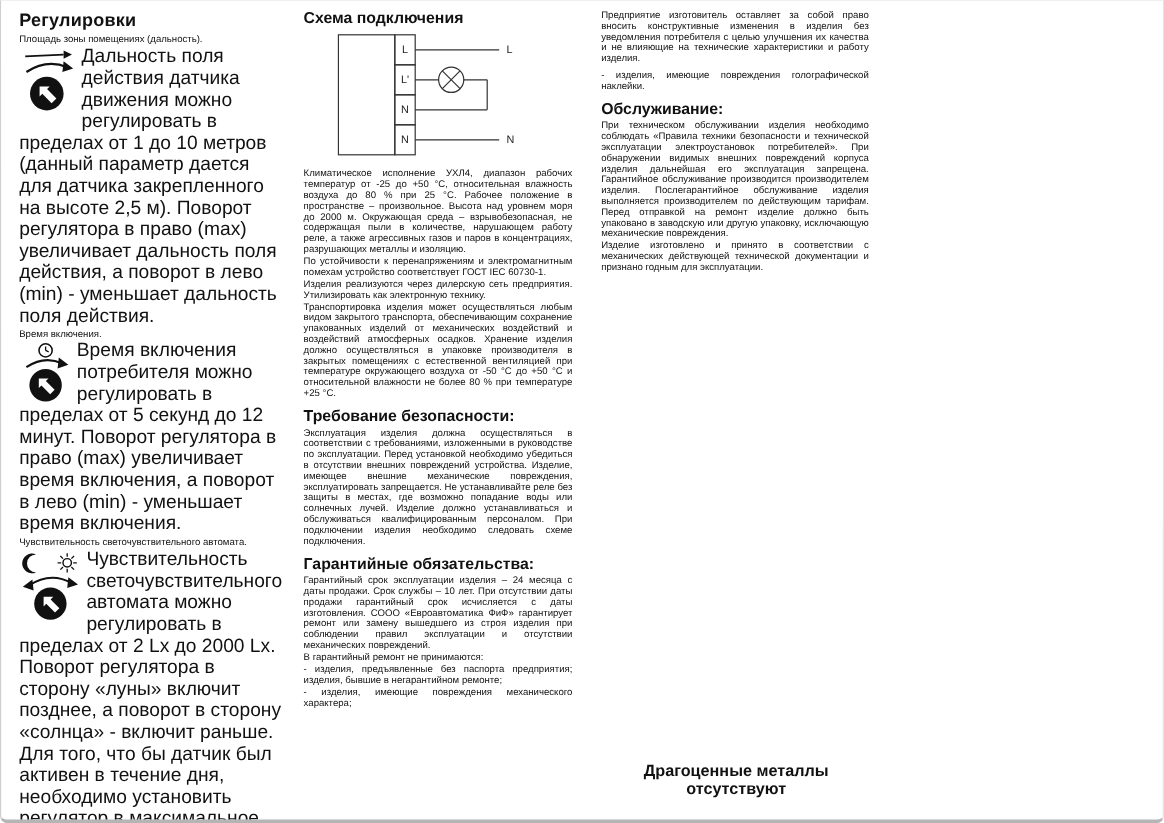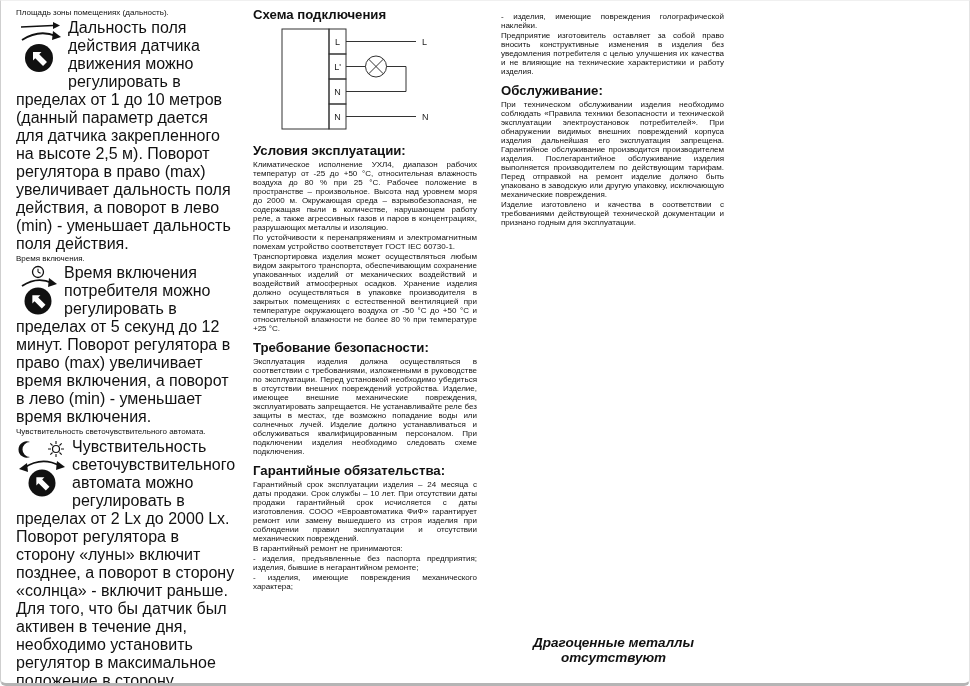--- a/index.html
+++ b/index.html
@@ -21,29 +21,30 @@
   .h2.first{margin-top:1px;}
   .body{font-size:8px;line-height:9px;text-align:justify;margin:1px 0;}
   .label{font-size:8px;line-height:9.5px;margin:1px 0;}
   .iconpara{overflow:hidden;margin:1px 0;}
   .ficon{float:left;margin:1px 6px 0 2px;}
   .diagram-wrap{margin:2px 0 4px 28px;}
   svg{display:block;}
   svg text{font-family:"Liberation Sans","DejaVu Sans",sans-serif;font-size:9px;fill:#222;}
   .precious{
     position:absolute;left:500px;top:634px;width:225px;text-align:center;
-    font-size:13.5px;font-weight:700;font-style:italic;
+    font-size:13.5px;font-weight:700;
   }
 </style>
 </head>
 <body>
 
 <div class="page">
 
   <div class="col c1">
+    <div class="h1 first">Регулировки</div>
     <div class="label">Площадь зоны помещениях (дальность).</div>
 
     <div class="iconpara">
       <svg class="ficon" width="44" height="54" viewBox="0 0 44 54">
         <line x1="3" y1="7" x2="35" y2="5.5" stroke="#111" stroke-width="1.6"></line>
         <polygon points="35,2 42,5.5 35,9" fill="#111"></polygon>
         <path d="M4,20 Q21,9 38,16" stroke="#111" stroke-width="1.8" fill="none"></path>
         <polygon points="35,11 43,17 34,20" fill="#111"></polygon>
         <circle cx="21" cy="38" r="14" fill="#111"></circle>
         <polygon points="0,-8.5 6,-2.5 2.8,-2.5 2.8,8.5 -2.8,8.5 -2.8,-2.5 -6,-2.5" fill="#fff" transform="translate(21,38) rotate(-45)"></polygon>
@@ -102,42 +103,42 @@
         <line x1="102.4" y1="35.1" x2="87.6" y2="49.9" stroke="#333" stroke-width="1"></line>
         <line x1="105.5" y1="42.5" x2="125" y2="42.5" stroke="#333" stroke-width="1"></line>
         <line x1="125" y1="42.5" x2="125" y2="67.5" stroke="#333" stroke-width="1"></line>
         <line x1="65" y1="67.5" x2="125" y2="67.5" stroke="#333" stroke-width="1"></line>
         <line x1="65" y1="92.5" x2="135" y2="92.5" stroke="#333" stroke-width="1"></line>
         <text x="141" y="20.5">L</text>
         <text x="141" y="95.5">N</text>
       </svg>
     </div>
 
-    <div class="h2">Условия эксплуатации:</div>
     <div class="body">Климатическое исполнение УХЛ4, диапазон рабочих температур от -25 до +50 °С, относительная влажность воздуха до 80 % при 25 °С. Рабочее положение в пространстве – произвольное. Высота над уровнем моря до 2000 м. Окружающая среда – взрывобезопасная, не содержащая пыли в количестве, нарушающем работу реле, а также агрессивных газов и паров в концентрациях, разрушающих металлы и изоляцию.</div>
     <div class="body">По устойчивости к перенапряжениям и электромагнитным помехам устройство соответствует ГОСТ IEC 60730-1.</div>
 
+    <div class="body">Изделия реализуются через дилерскую сеть предприятия. Утилизировать как электронную технику.</div>
 
     <div class="body">Транспортировка изделия может осуществляться любым видом закрытого транспорта, обеспечивающим сохранение упакованных изделий от механических воздействий и воздействий атмосферных осадков. Хранение изделия должно осуществляться в упаковке производителя в закрытых помещениях с естественной вентиляцией при температуре окружающего воздуха от -50 °С до +50 °С и относительной влажности не более 80 % при температуре +25 °С.</div>
 
     <div class="h2">Требование безопасности:</div>
     <div class="body">Эксплуатация изделия должна осуществляться в соответствии с требованиями, изложенными в руководстве по эксплуатации. Перед установкой необходимо убедиться в отсутствии внешних повреждений устройства. Изделие, имеющее внешние механические повреждения, эксплуатировать запрещается. Не устанавливайте реле без защиты в местах, где возможно попадание воды или солнечных лучей. Изделие должно устанавливаться и обслуживаться квалифицированным персоналом. При подключении изделия необходимо следовать схеме подключения.</div>
 
     <div class="h2">Гарантийные обязательства:</div>
     <div class="body">Гарантийный срок эксплуатации изделия – 24 месяца с даты продажи. Срок службы – 10 лет. При отсутствии даты продажи гарантийный срок исчисляется с даты изготовления. СООО «Евроавтоматика ФиФ» гарантирует ремонт или замену вышедшего из строя изделия при соблюдении правил эксплуатации и отсутствии механических повреждений.</div>
     <div class="body">В гарантийный ремонт не принимаются:</div>
     <div class="body">- изделия, предъявленные без паспорта предприятия; изделия, бывшие в негарантийном ремонте;</div>
     <div class="body">- изделия, имеющие повреждения механического характера;</div>
   </div>
 
   <div class="col c3">
+    <div class="body">Предприятие изготовитель оставляет за собой право вносить конструктивные изменения в изделия без уведомления потребителя с целью улучшения их качества и не влияющие на технические характеристики и работу изделия.</div>
     <div class="body" style="margin-top:5px">- изделия, имеющие повреждения голографической наклейки.</div>
-    <div class="body">Предприятие изготовитель оставляет за собой право вносить конструктивные изменения в изделия без уведомления потребителя с целью улучшения их качества и не влияющие на технические характеристики и работу изделия.</div>
 
     <div class="h2" style="">Обслуживание:</div>
     <div class="body">При техническом обслуживании изделия необходимо соблюдать «Правила техники безопасности и технической эксплуатации электроустановок потребителей». При обнаружении видимых внешних повреждений корпуса изделия дальнейшая его эксплуатация запрещена. Гарантийное обслуживание производится производителем изделия. Послегарантийное обслуживание изделия выполняется производителем по действующим тарифам. Перед отправкой на ремонт изделие должно быть упаковано в заводскую или другую упаковку, исключающую механические повреждения.</div>
 
-    <div class="body">Изделие изготовлено и качества в соответствии с требованиями действующей технической документации и признано годным для эксплуатации.</div>
+    <div class="body">Изделие изготовлено и принято в соответствии с механических действующей технической документации и признано годным для эксплуатации.</div>
   </div>
 
   <div class="precious">Драгоценные металлы отсутствуют</div>
 
 </div>
 
 </body></html>

